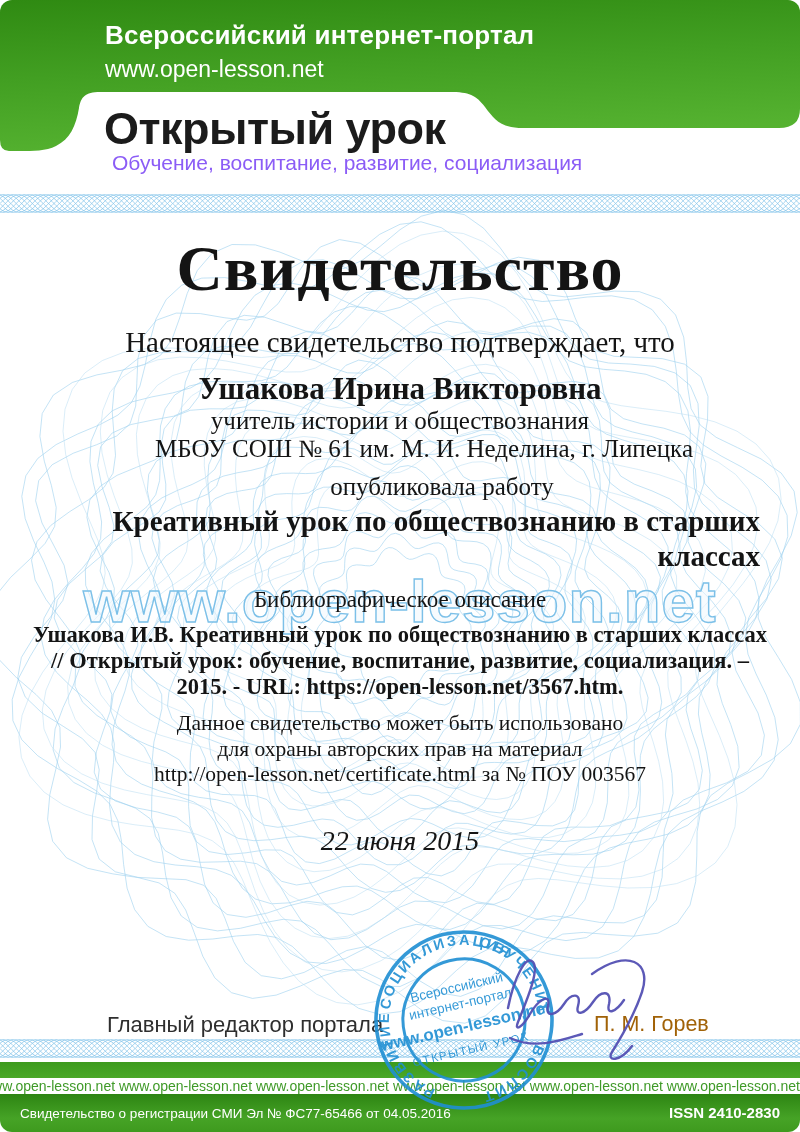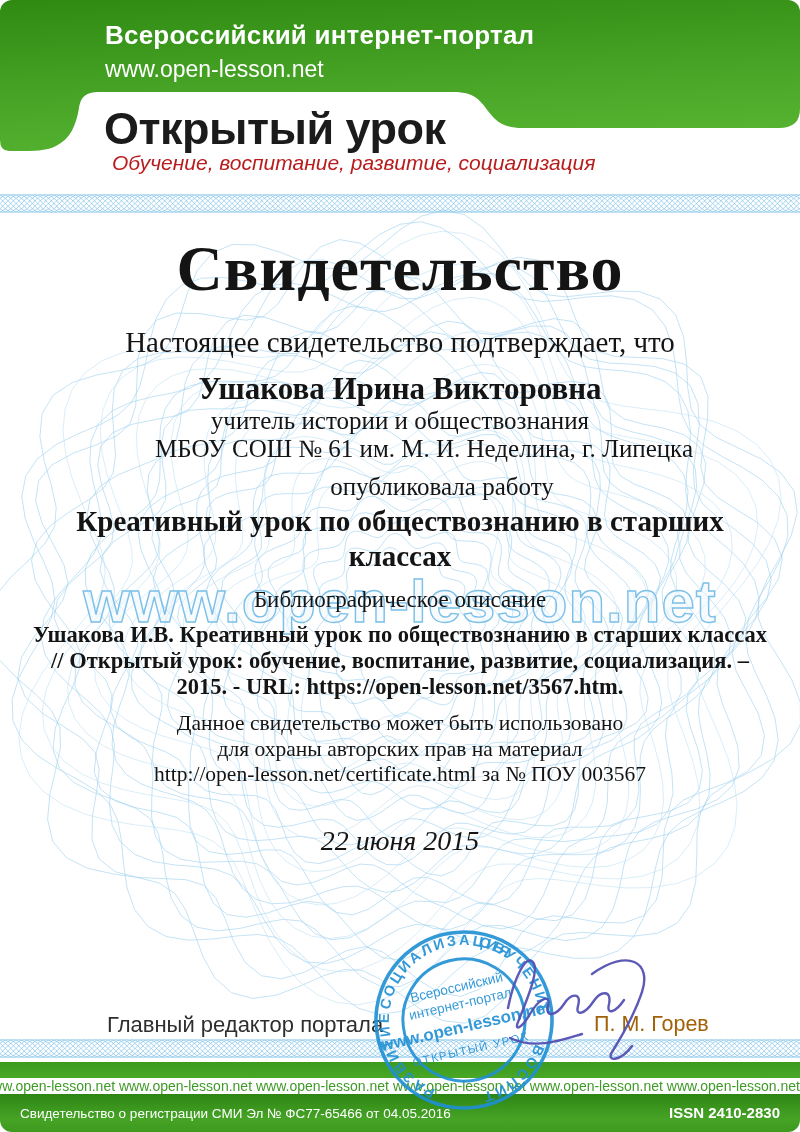--- a/index.html
+++ b/index.html
@@ -10,36 +10,36 @@
   }
   .abs{position:absolute;}
   .ctr{left:0;width:100%;text-align:center;}
   .sans{font-family:"Liberation Sans","DejaVu Sans",sans-serif;}
 
   
   .hdr-svg{left:0;top:0;z-index:2;}
   .hdr-tagline{left:105px;top:20px;font-size:26px;font-weight:bold;color:#fff;z-index:3;letter-spacing:.2px;}
   .hdr-url{left:105px;top:56px;font-size:23px;color:#fff;z-index:3;}
   .brand-title{left:104px;top:103px;font-size:45px;font-weight:bold;color:#1b1b1b;z-index:3;letter-spacing:-.5px;}
-  .brand-sub{left:112px;top:151px;font-size:21px;font-style:italic;color:#b91c1c;z-index:3;}
+  .brand-sub{left:112px;top:151px;font-size:21px;color:#8b5cf6;z-index:3;}
 
   
   .band{left:0;z-index:1;}
   .rosette{left:0;top:190px;z-index:0;}
   .watermark{left:0;top:555px;z-index:1;}
 
   
   .t{z-index:3;}
   .cert-title{top:232px;font-size:64px;font-weight:bold;letter-spacing:1px;}
   .intro{top:326px;font-size:29px;}
   .name{top:371px;font-size:31px;font-weight:bold;}
   .role{top:407px;font-size:25px;}
   .school{top:435px;font-size:25px;padding-left:24px;}
   .published{top:473px;font-size:25px;margin-left:42px;}
-  .work{top:504px;font-size:29px;font-weight:bold;line-height:1.22;left:40px;width:720px;text-align:center;}
+  .work{top:504px;font-size:29px;font-weight:bold;line-height:1.22;left:40px;width:720px;text-align:right;}
   .bib-label{top:587px;font-size:23px;}
   .bib-text{top:622px;font-size:22.5px;font-weight:bold;line-height:1.15;left:28px;width:744px;text-align:center;}
   .usage{top:711px;font-size:21.5px;line-height:1.19;}
   .cert-date{top:825px;font-size:28px;font-style:italic;}
 
   
   .editor-label{left:107px;top:1012px;font-size:22px;color:#2e2e2e;z-index:3;}
   .editor-name{left:594px;top:1012px;font-size:21.5px;color:#a16207;z-index:3;}
 
   

